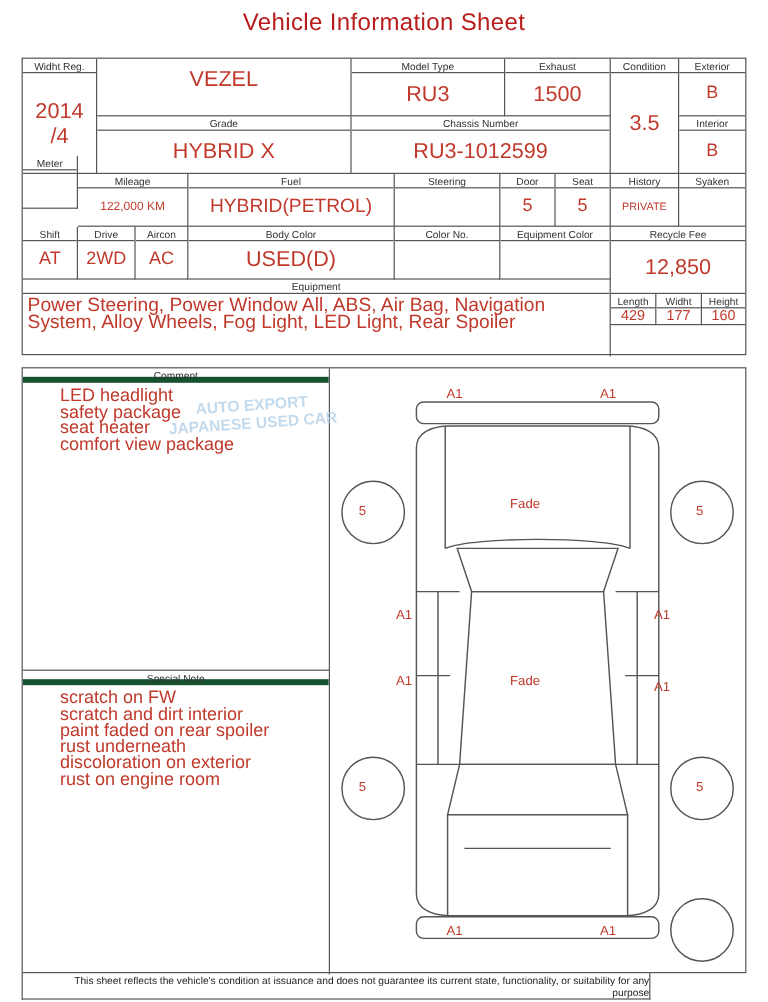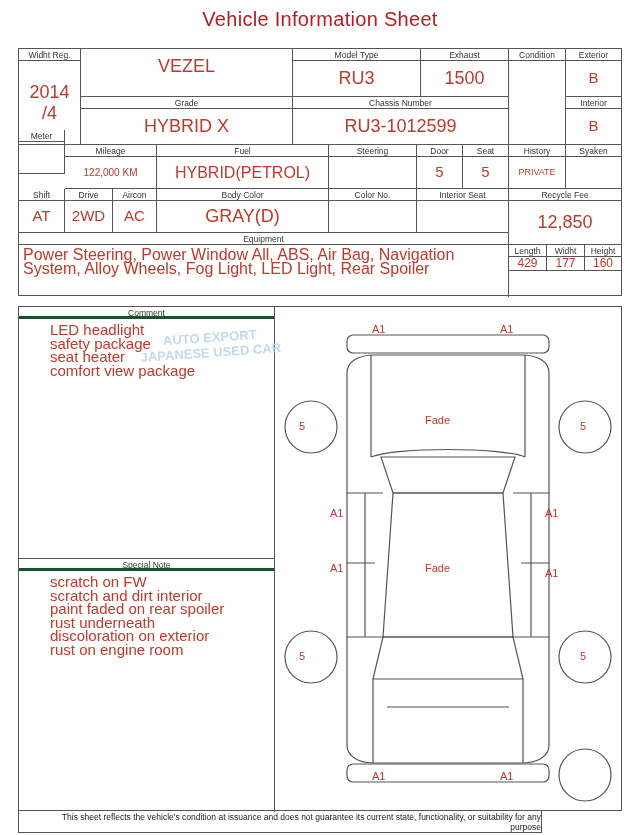--- a/index.html
+++ b/index.html
@@ -82,21 +82,21 @@
     height: 505px;
     border: 1px solid #555;
     box-sizing: border-box;
   }
   .panel-head {
     font-size: 8.5px;
     text-align: center;
     color: #333;
     line-height: 12px;
     height: 12px;
-    border-bottom: 3px solid #14532d;
+    border-bottom: 5px solid #14532d;
     box-sizing: border-box;
   }
   .panel-body {
     color: #c0392b;
     font-size: 15px;
     line-height: 13.5px;
     padding: 4px 5px;
     box-sizing: border-box;
     white-space: pre-line;
     margin-left: 26px;
@@ -171,20 +171,21 @@
       <div class="val big">RU3</div>
     </div>
 
     <div class="cell" style="left:402px;top:0;width:88px;height:48px;">
       <div class="lbl">Exhaust</div>
       <div class="val big">1500</div>
     </div>
 
     <div class="cell" style="left:490px;top:0;width:57px;height:96px;">
       <div class="lbl">Condition</div>
+      <div class="val big">3.5</div>
     </div>
 
     <div class="cell noborder-r" style="left:547px;top:0;width:55px;height:48px;">
       <div class="lbl">Exterior</div>
       <div class="val">B</div>
     </div>
 
     <div class="cell" style="left:62px;top:48px;width:212px;height:48px;">
       <div class="lbl">Grade</div>
       <div class="val big">HYBRID X</div>
@@ -250,30 +251,30 @@
       <div class="val">2WD</div>
     </div>
 
     <div class="cell" style="left:94px;top:140px;width:44px;height:44px;">
       <div class="lbl">Aircon</div>
       <div class="val">AC</div>
     </div>
 
     <div class="cell" style="left:138px;top:140px;width:172px;height:44px;">
       <div class="lbl">Body Color</div>
-      <div class="val big">GRAY(D)</div>
+      <div class="val big">USED(D)</div>
     </div>
 
     <div class="cell" style="left:310px;top:140px;width:88px;height:44px;">
       <div class="lbl">Color No.</div>
       <div class="val"></div>
     </div>
 
     <div class="cell" style="left:398px;top:140px;width:92px;height:44px;">
-      <div class="lbl">Interior Seat</div>
+      <div class="lbl">Equipment Color</div>
       <div class="val"></div>
     </div>
 
     <div class="cell noborder-r" style="left:490px;top:140px;width:112px;height:56px;">
       <div class="lbl">Recycle Fee</div>
       <div class="val big">12,850</div>
     </div>
 
     <div class="cell noborder-b" style="left:0;top:184px;width:490px;height:64px;border-bottom:none;">
       <div class="lbl">Equipment</div>

